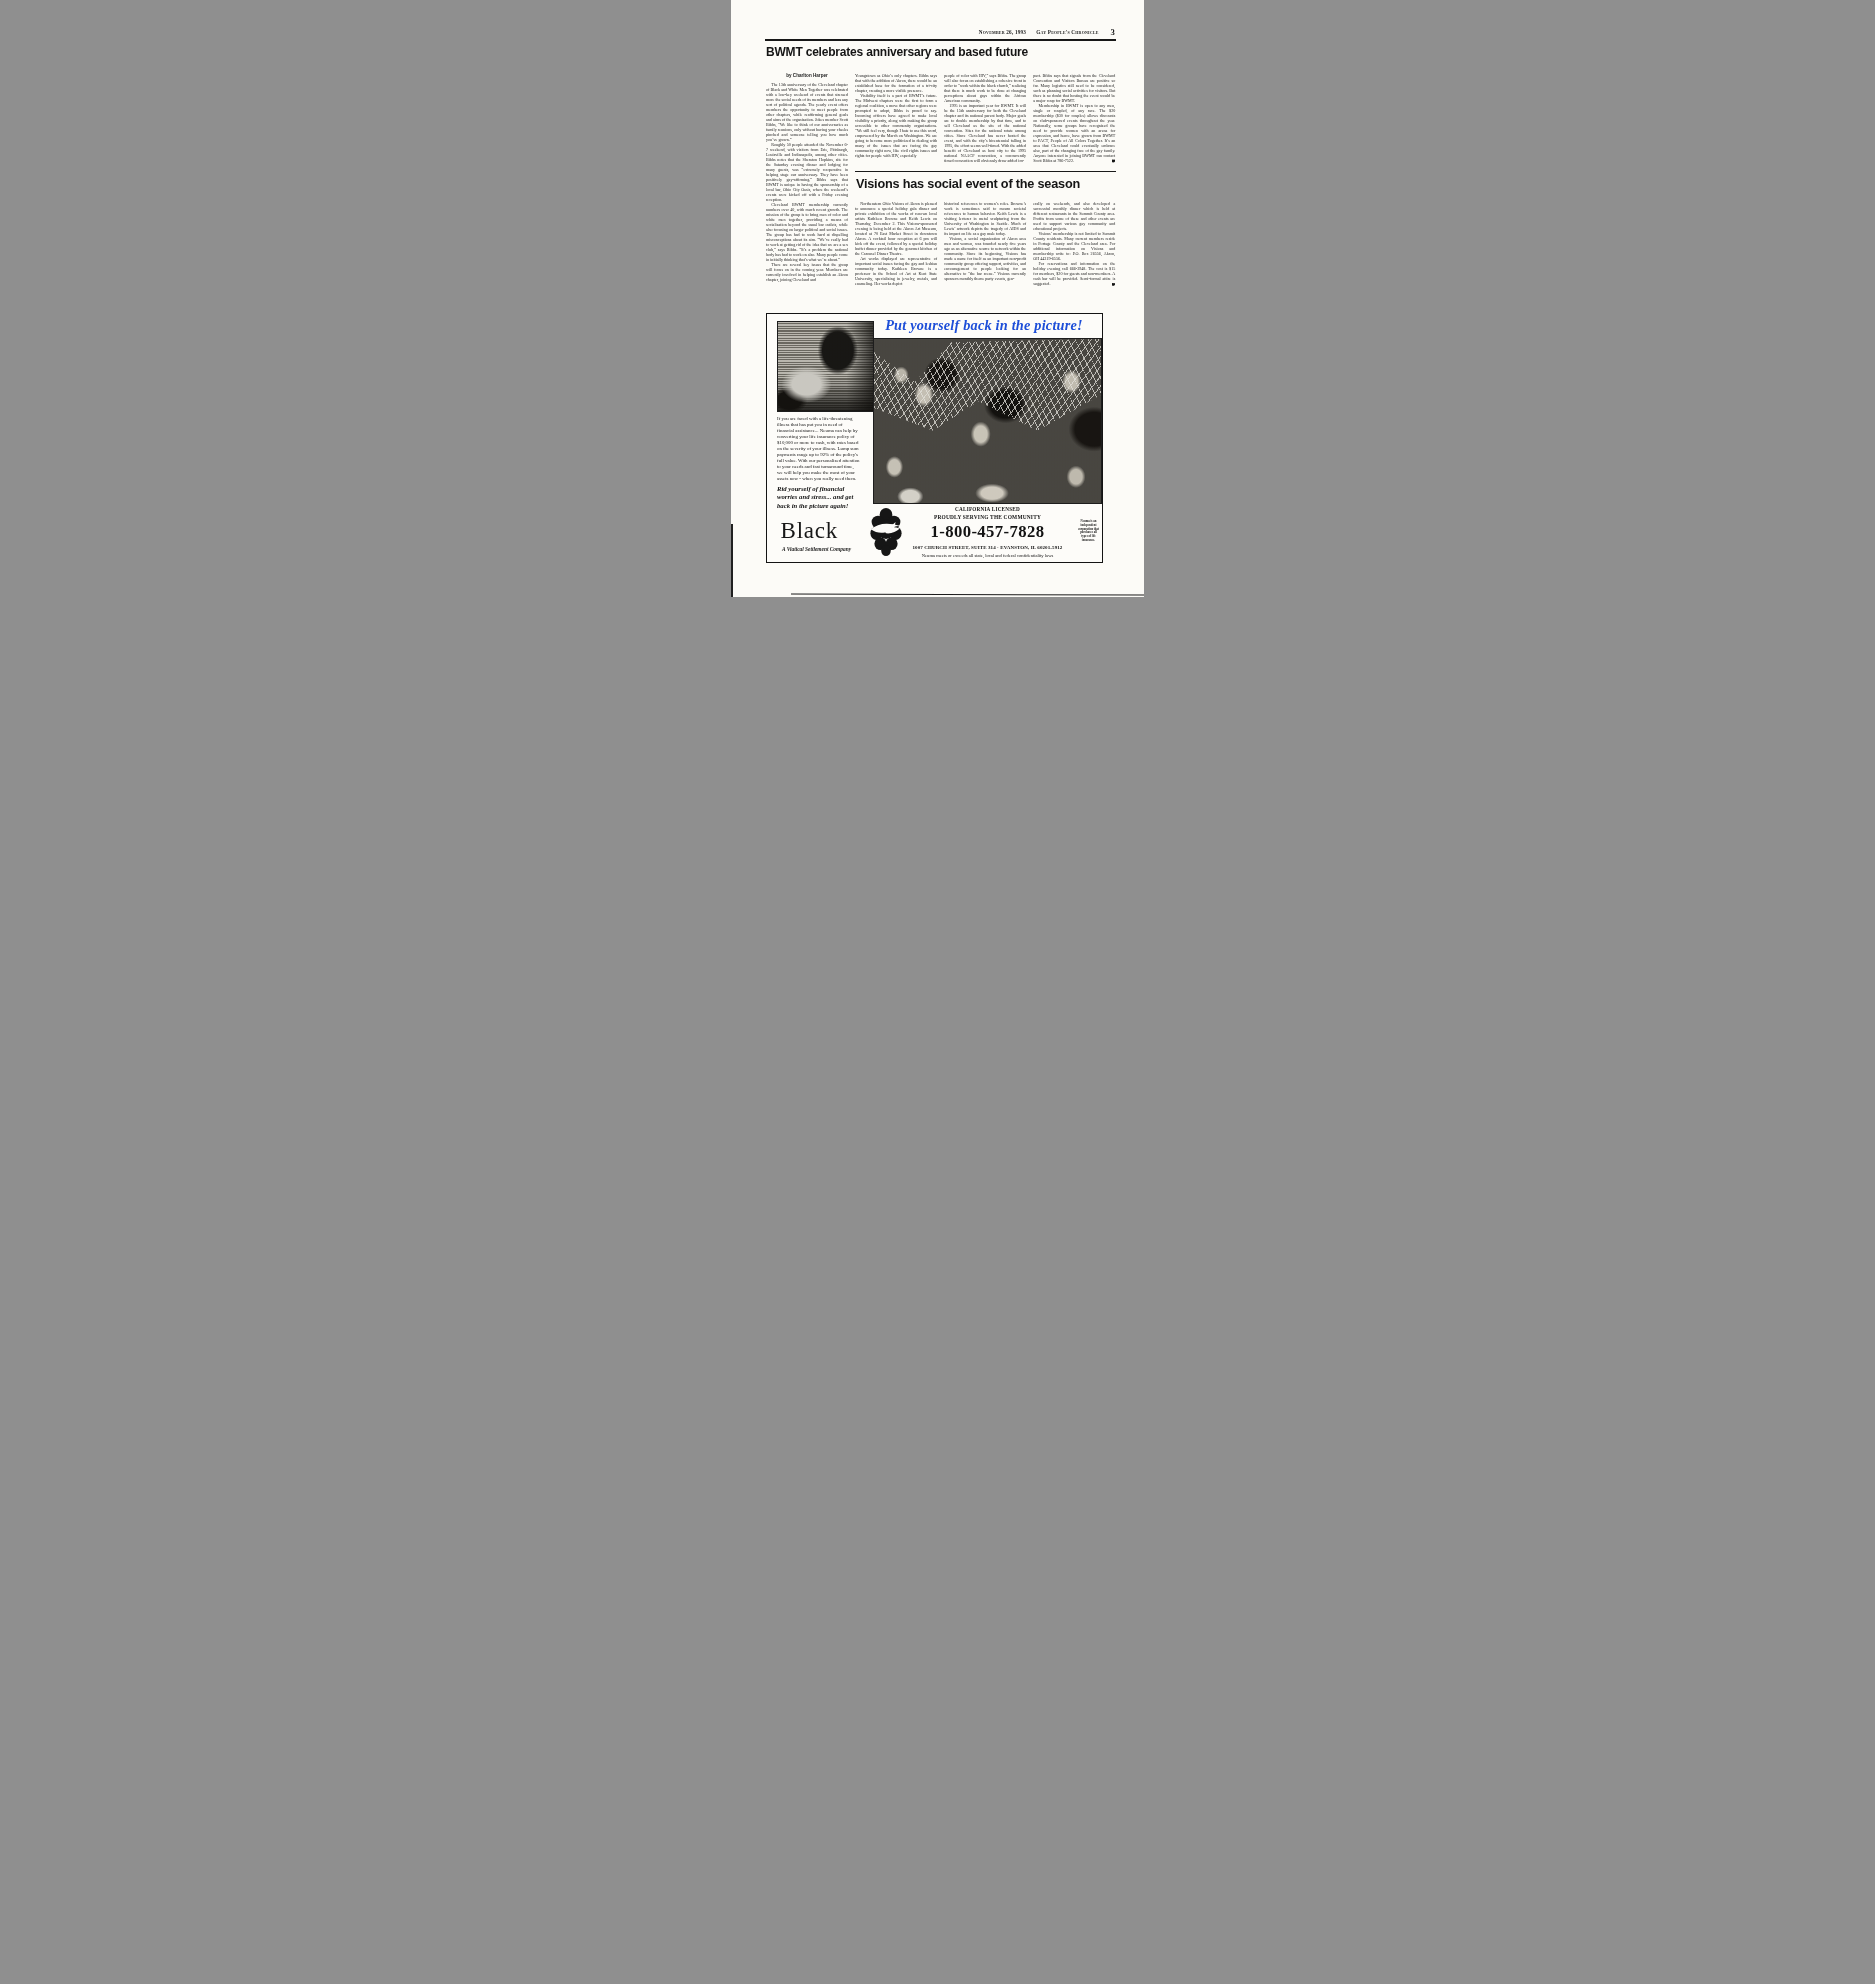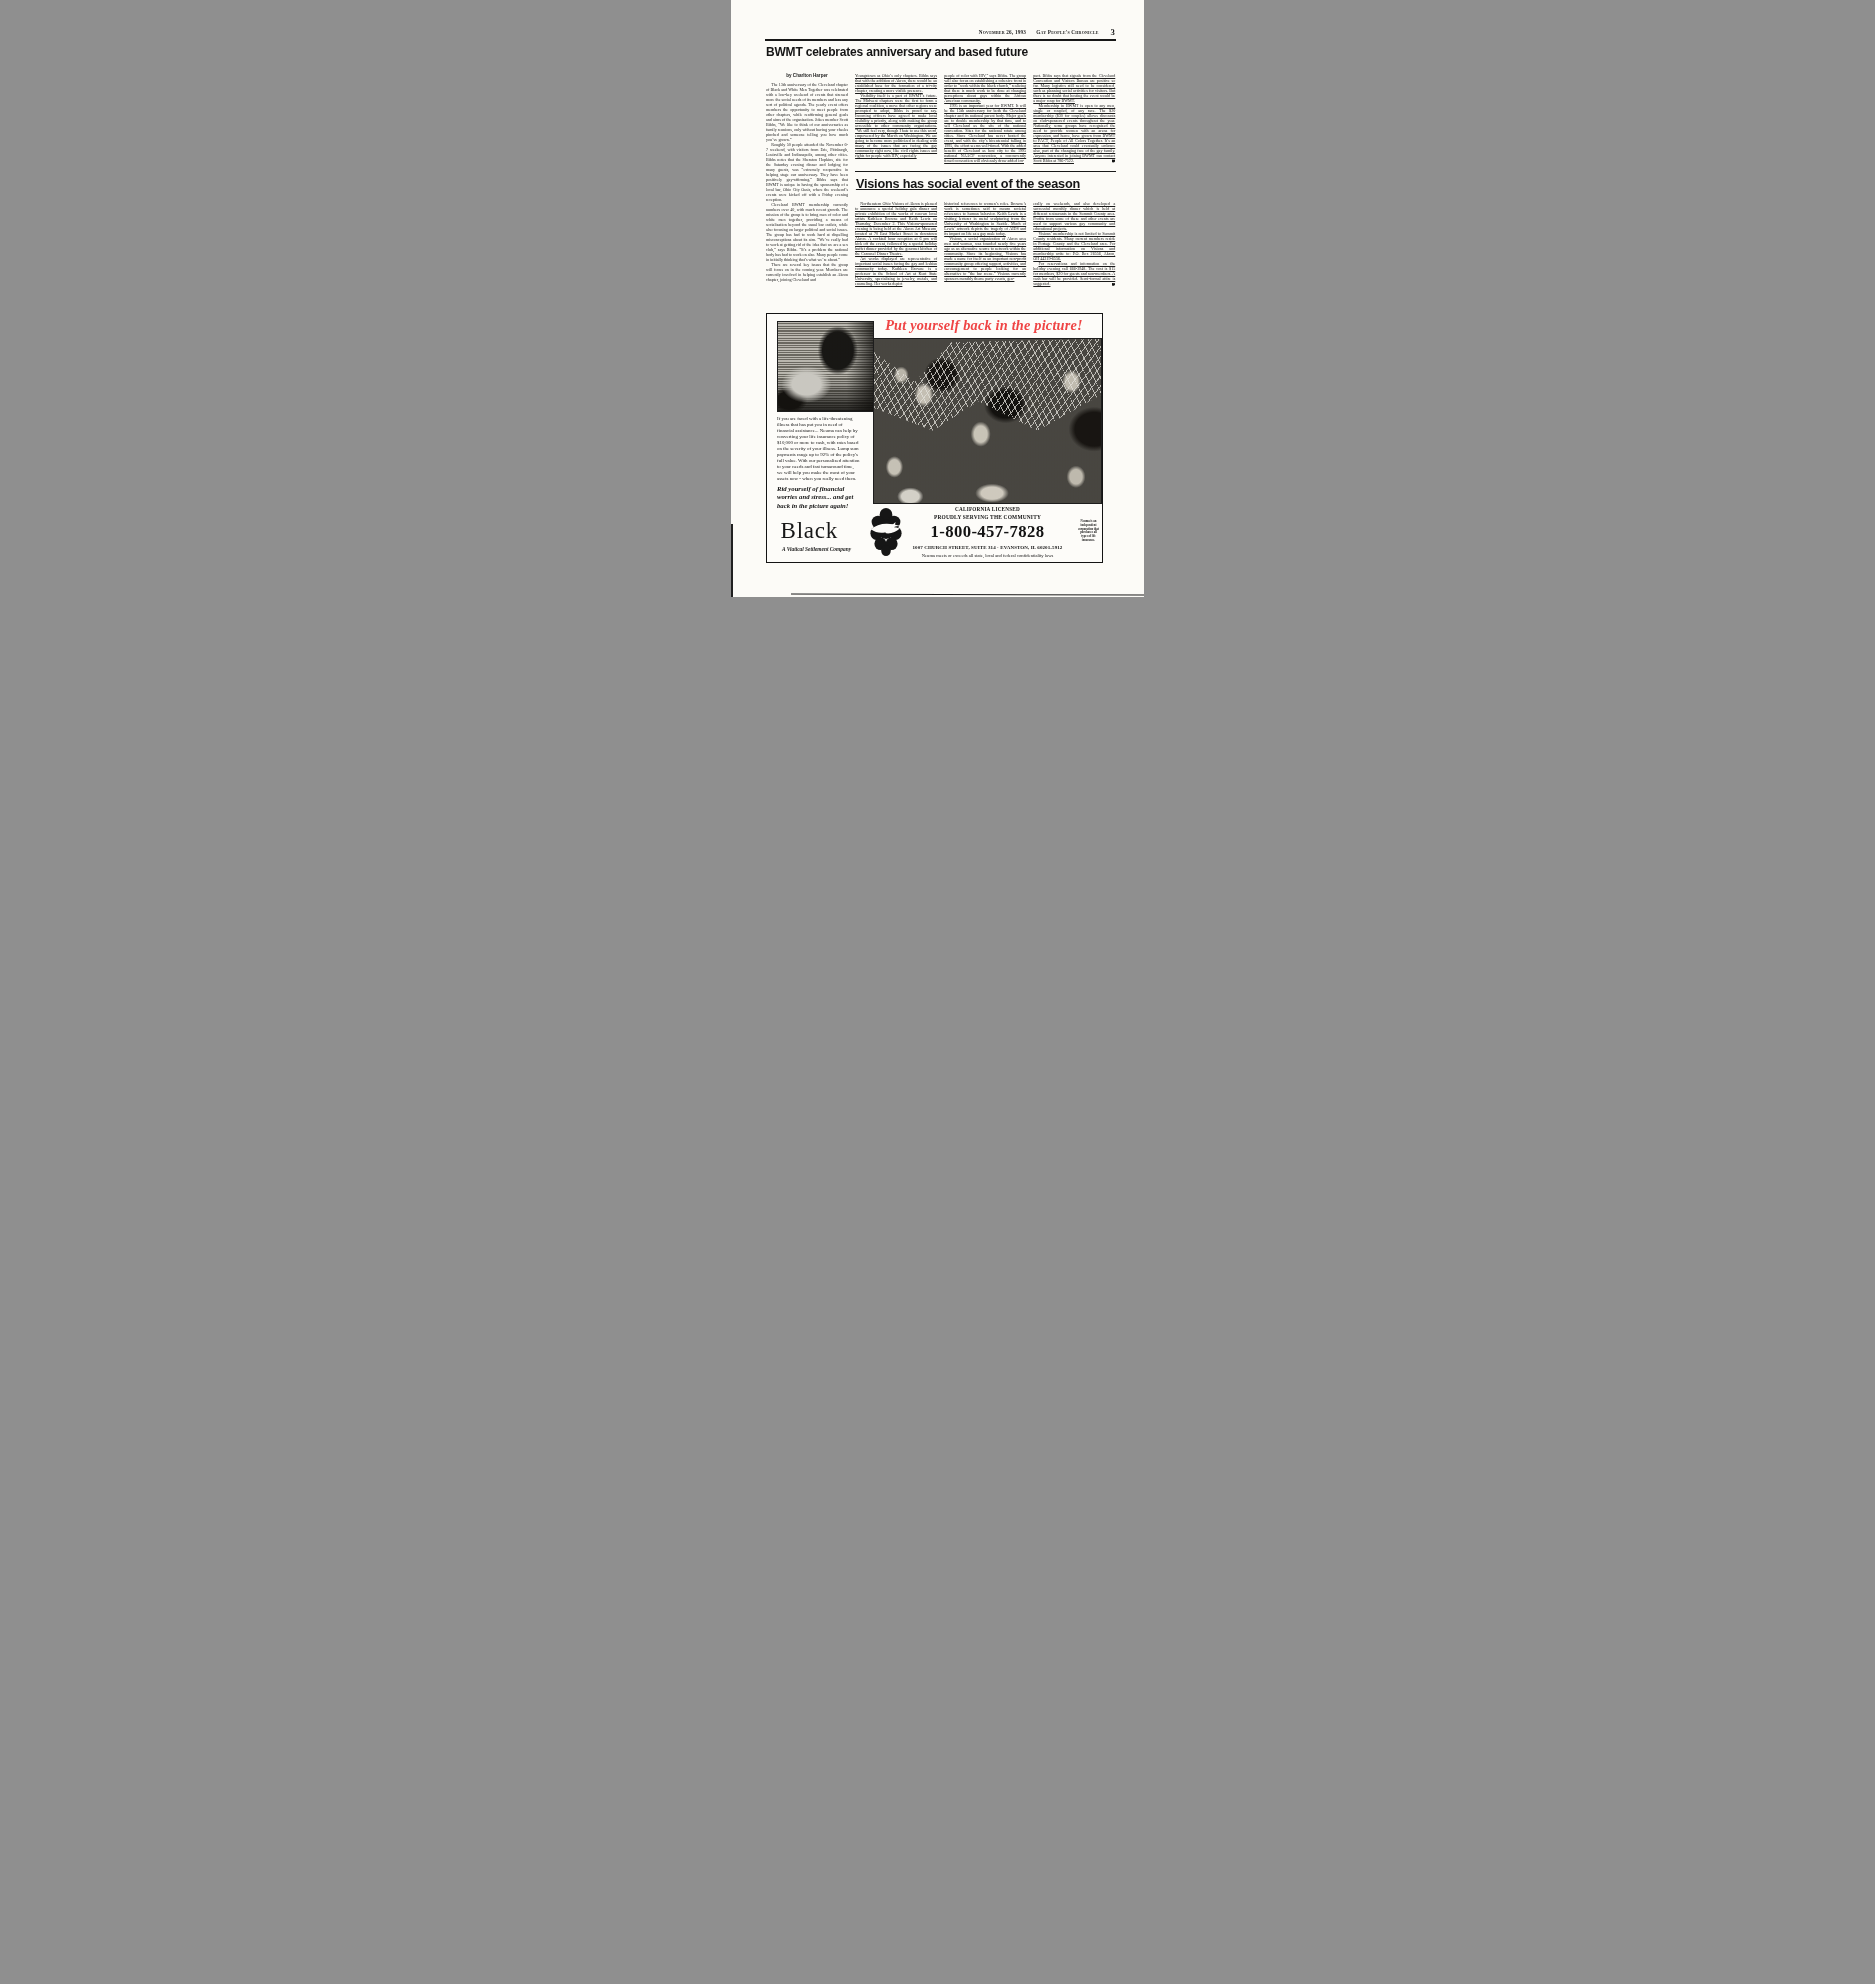--- a/index.html
+++ b/index.html
@@ -15,35 +15,35 @@
 
   
   .headline1 { position:absolute; top:46px; left:35px; width:350px;
     font:700 12px/1 "Liberation Sans", sans-serif; letter-spacing:-0.2px; color:#151515; }
   .headline2 { font:700 12.7px/1.05 "Liberation Sans", sans-serif; letter-spacing:-0.2px; color:#151515;
     margin:5.6px 0 0 0.8px; }
 
   
   .columns { position:absolute; top:73px; left:35px; width:350px; display:flex; gap:7.1px; }
   .col { width:82px; font:4.1px/5px "Liberation Serif", serif; }
-  .rightarea { width:261px;text-decoration:underline; }
+  .rightarea { width:261px; }
   .crow { display:flex; gap:7.1px; }
   .crow1 { height:96px; overflow:hidden; }
   .crow2 { margin-top:10.3px; height:100px; overflow:hidden; }
   .rule2 { margin-top:2px; height:1.2px; background:#1a1a1a; }
   .byline { text-align:center; font:700 4.6px/5.6px "Liberation Sans", sans-serif; margin:0.4px 0 2.8px 0; }
   .para { margin:0; text-align:justify; text-indent:5.2px; hyphens:auto; }
   .noindent { text-indent:0; }
   .endmark { display:inline-block; width:3.6px; height:3.6px; background:#141414; float:right; margin-top:1.2px;
     clip-path:polygon(0% 30%, 12% 10%, 50% 16%, 70% 2%, 82% 18%, 100% 32%, 95% 56%, 76% 82%, 58% 78%, 46% 96%, 20% 88%, 4% 62%); }
 
   
   .ad { position:absolute; left:35px; top:313px; width:335px; height:248px; border:1.2px solid #141414; background:#fdfcf9; }
   .ad-headline { position:absolute; left:102px; top:4px; width:230px; text-align:center;
-    font:italic 700 14.3px/1.1 "Liberation Serif", serif; letter-spacing:0.2px; color:#ef4444; }
+    font:italic 700 14.3px/1.1 "Liberation Serif", serif; letter-spacing:0.2px; color:#1d4ed8; }
   .photo { position:absolute; overflow:hidden; border:0.4px solid #1d1d1d; }
   .photo::after { content:""; position:absolute; inset:0;
     background-image:radial-gradient(rgba(25,22,18,.45) 0.4px, transparent 0.6px);
     background-size:1.6px 1.6px; }
   .small-photo { left:9.5px; top:7.1px; width:95px; height:89px;
     background:
       radial-gradient(ellipse 28px 34px at 63% 32%, #181715 55%, rgba(24,23,21,0) 72%),
       radial-gradient(ellipse 38px 28px at 30% 70%, #d9d7d0 38%, rgba(217,215,208,0) 66%),
       radial-gradient(ellipse 24px 18px at 12% 88%, #14120f 50%, rgba(20,18,15,0) 75%),
       linear-gradient(to bottom, rgba(0,0,0,0) 62%, rgba(12,11,9,.85) 100%),

